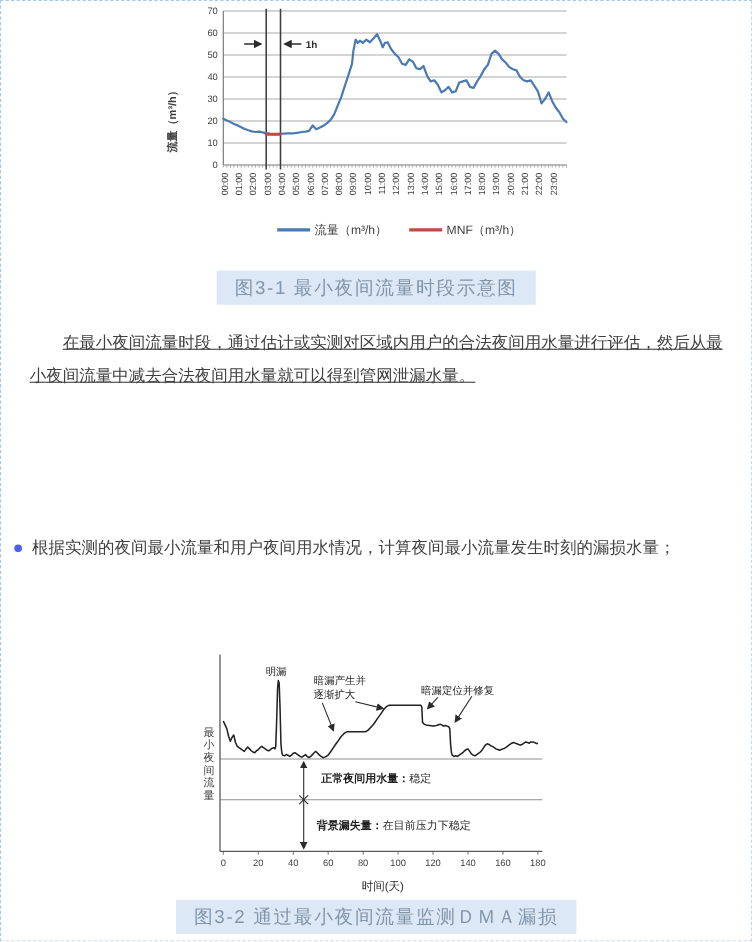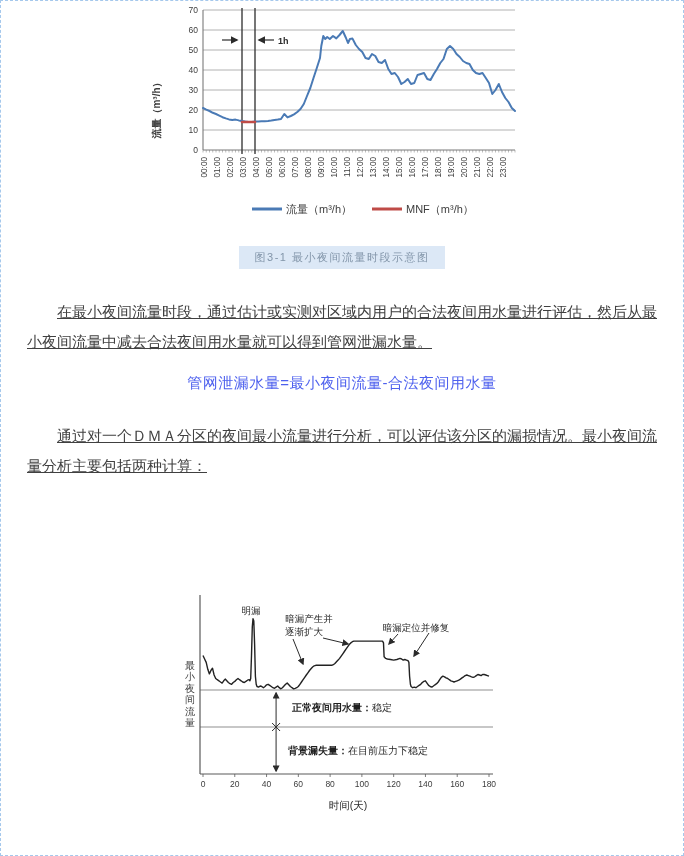--- a/index.html
+++ b/index.html
@@ -5,21 +5,21 @@
   html,body{margin:0;padding:0;background:#ffffff;}
   .page{position:relative;width:684px;height:856px;background:#fff;overflow:hidden;
         font-family:"Liberation Sans","DejaVu Sans",sans-serif;color:#404040;}
   .marquee{position:absolute;inset:0;border:1px dashed #a5c8ec;pointer-events:none;z-index:9;}
   .chart1-wrap{position:absolute;left:146px;top:2px;}
   .chart2-wrap{position:absolute;left:152px;top:583px;}
   svg text{font-family:"Liberation Sans","DejaVu Sans",sans-serif;}
   .caption-row{position:absolute;left:0;right:0;display:flex;justify-content:center;}
   .cap1{top:246px;}
   .cap2{top:818px;}
-  .caption-box{background:#dce8f6;color:#8295a9;font-size:11px;letter-spacing:1.5px;
+  .caption-box{background:#dce8f6;color:#8295a9;font-size:17px;letter-spacing:1.5px;
                padding:4px 16px;white-space:nowrap;}
   .para{position:absolute;left:27px;width:630px;font-size:15px;line-height:30px;
         text-indent:2em;color:#404040;margin:0;text-align:justify;text-decoration:underline;}
   .p1{top:297px;}
   .p2{top:421px;}
   .formula{position:absolute;left:0;right:0;top:374px;text-align:center;
            color:#4e61ee;font-size:15px;letter-spacing:0.5px;}
   .bullets{position:absolute;left:13px;width:644px;top:484px;}
   .bullet{display:flex;font-size:15px;line-height:29px;color:#404040;text-align:justify;}
   .dot{flex:0 0 auto;width:7px;height:7px;border-radius:50%;background:#4e61ee;
@@ -196,25 +196,27 @@
       </g>
     </svg>
   </div>
 
   <div class="caption-row cap1">
     <div class="caption-box">图3-1 最小夜间流量时段示意图</div>
   </div>
 
   <p class="para p1">在最小夜间流量时段，通过估计或实测对区域内用户的合法夜间用水量进行评估，然后从最小夜间流量中减去合法夜间用水量就可以得到管网泄漏水量。</p>
 
-  <div class="formula">管网泄漏水量=最小夜间流量-合法夜间用水量</div>
-
-  <p class="para p2">通过对一个ＤＭＡ分区的夜间最小流量进行分析，可以评估该分区的漏损情况。最小夜间流量分析主要包括两种计算：</p>
+
 
   <div class="bullets">
+    <div class="bullet">
+      <span class="dot"></span>
+      <span>根据实测的夜间最小流量和用户夜间用水情况，计算夜间最小流量发生时刻的漏损水量；</span>
+    </div>
   </div>
 
   <div class="chart2-wrap">
     <svg id="chart2" width="360" height="238" viewBox="0 0 360 238">
       <defs>
         <marker id="arr2" viewBox="0 0 10 10" refX="8" refY="5" markerWidth="7" markerHeight="7" orient="auto-start-reverse">
           <path d="M0,0 L10,5 L0,10 z" fill="#2b2b2b"></path>
         </marker>
       </defs>
       <g id="c2-dyn">
@@ -268,13 +270,16 @@
           <tspan font-weight="bold">正常夜间用水量：</tspan><tspan>稳定</tspan>
         </text>
         <text x="136" y="171" font-size="10" fill="#1f1f1f">
           <tspan font-weight="bold">背景漏失量：</tspan><tspan>在目前压力下稳定</tspan>
         </text>
       </g>
       <text x="196" y="226" text-anchor="middle" font-size="10.5" fill="#2d2d2d">时间(天)</text>
     </svg>
   </div>
 
+  <div class="caption-row cap2">
+    <div class="caption-box">图3-2 通过最小夜间流量监测ＤＭＡ漏损</div>
+  </div>
 </div>
 
 </body></html>

